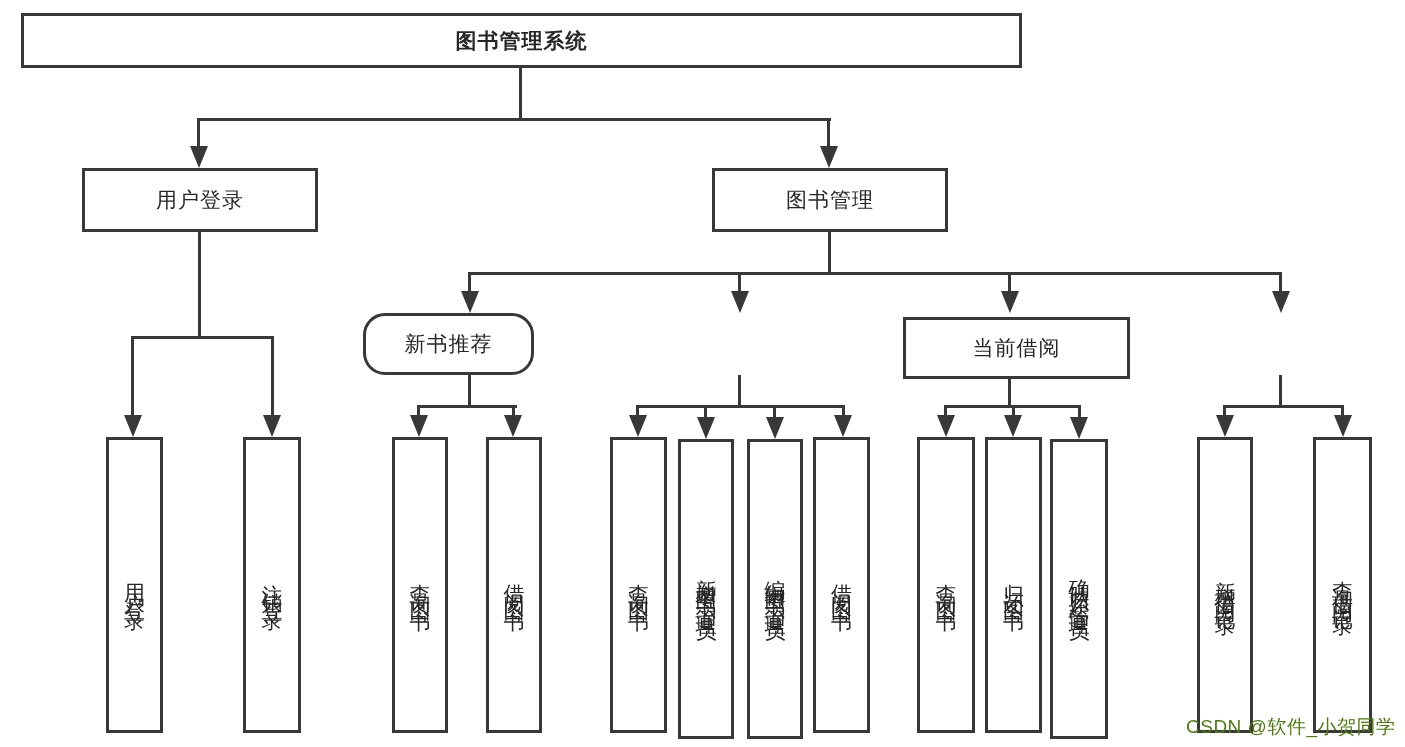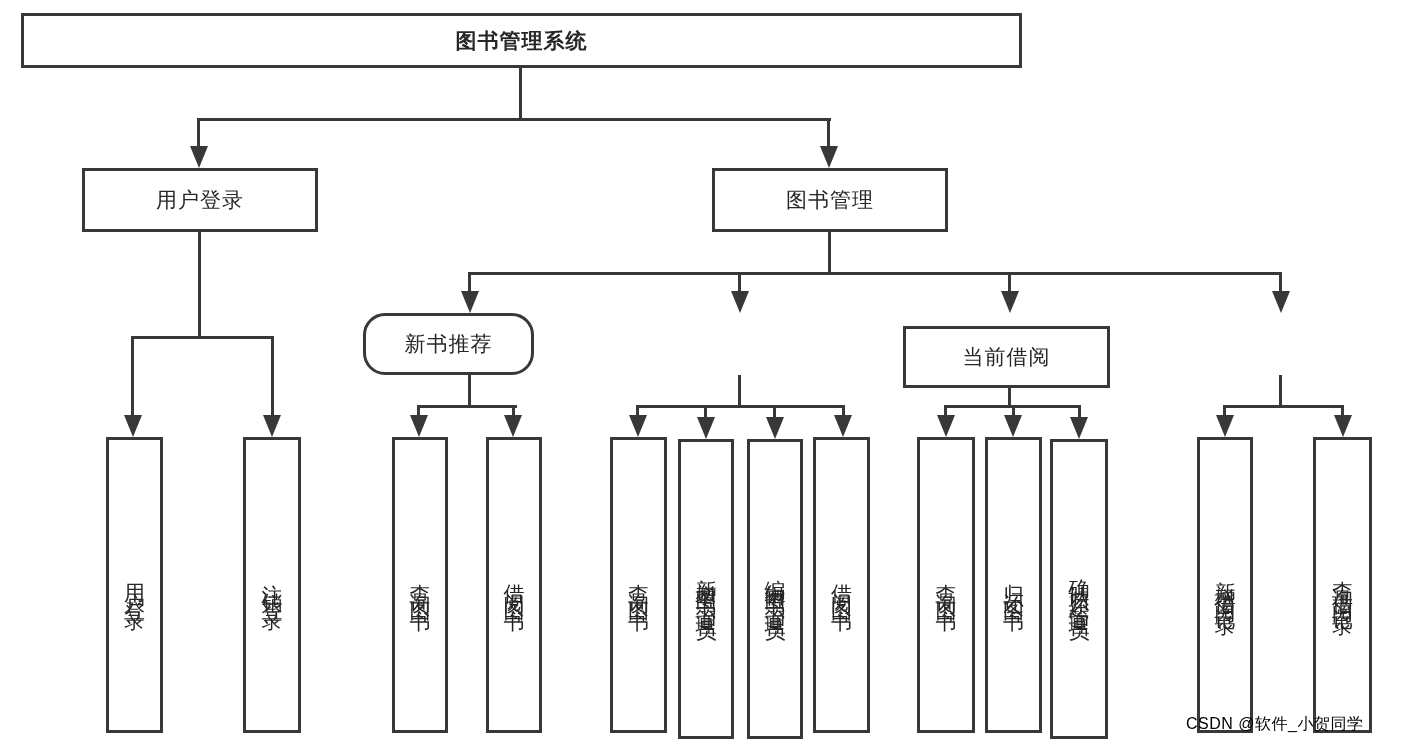--- a/index.html
+++ b/index.html
@@ -35,21 +35,21 @@
   .arrow{
     position:absolute;width:0;height:0;
     border-left:9px solid transparent;
     border-right:9px solid transparent;
     border-top:22px solid #383838;
     z-index:1;
   }
   .watermark{
     position:absolute;
     left:1186px;top:714px;
-    font-size:16px;color:#000000;
+    font-size:19px;color:#4d7c0f;
     letter-spacing:0.5px;
     z-index:5;white-space:nowrap;
   }
 </style>
 </head>
 <body>
 
 <div class="stage">
 
   <div class="hbox" style="left:21px;top:13px;width:1001px;height:55px;font-weight:bold;">
@@ -84,21 +84,21 @@
   <div class="line" style="left:1008px;top:272px;width:3px;height:20px;"></div>
   <div class="line" style="left:1279px;top:272px;width:3px;height:20px;"></div>
   <div class="arrow" style="left:461px;top:291px;"></div>
   <div class="arrow" style="left:731px;top:291px;"></div>
   <div class="arrow" style="left:1001px;top:291px;"></div>
   <div class="arrow" style="left:1272px;top:291px;"></div>
 
   <div class="hbox" style="left:363px;top:313px;width:171px;height:62px;border-radius:22px;">
     <span>新书推荐</span>
   </div>
-  <div class="hbox" style="left:903px;top:326px;width:207px;height:62px;">
+  <div class="hbox" style="left:903px;top:317px;width:227px;height:62px;">
     <span>当前借阅</span>
   </div>
 
   <div class="line" style="left:468px;top:375px;width:3px;height:32px;"></div>
   <div class="line" style="left:417px;top:405px;width:100px;height:3px;"></div>
   <div class="line" style="left:417px;top:405px;width:3px;height:14px;"></div>
   <div class="line" style="left:512px;top:405px;width:3px;height:14px;"></div>
   <div class="arrow" style="left:410px;top:415px;"></div>
   <div class="arrow" style="left:504px;top:415px;"></div>
 

